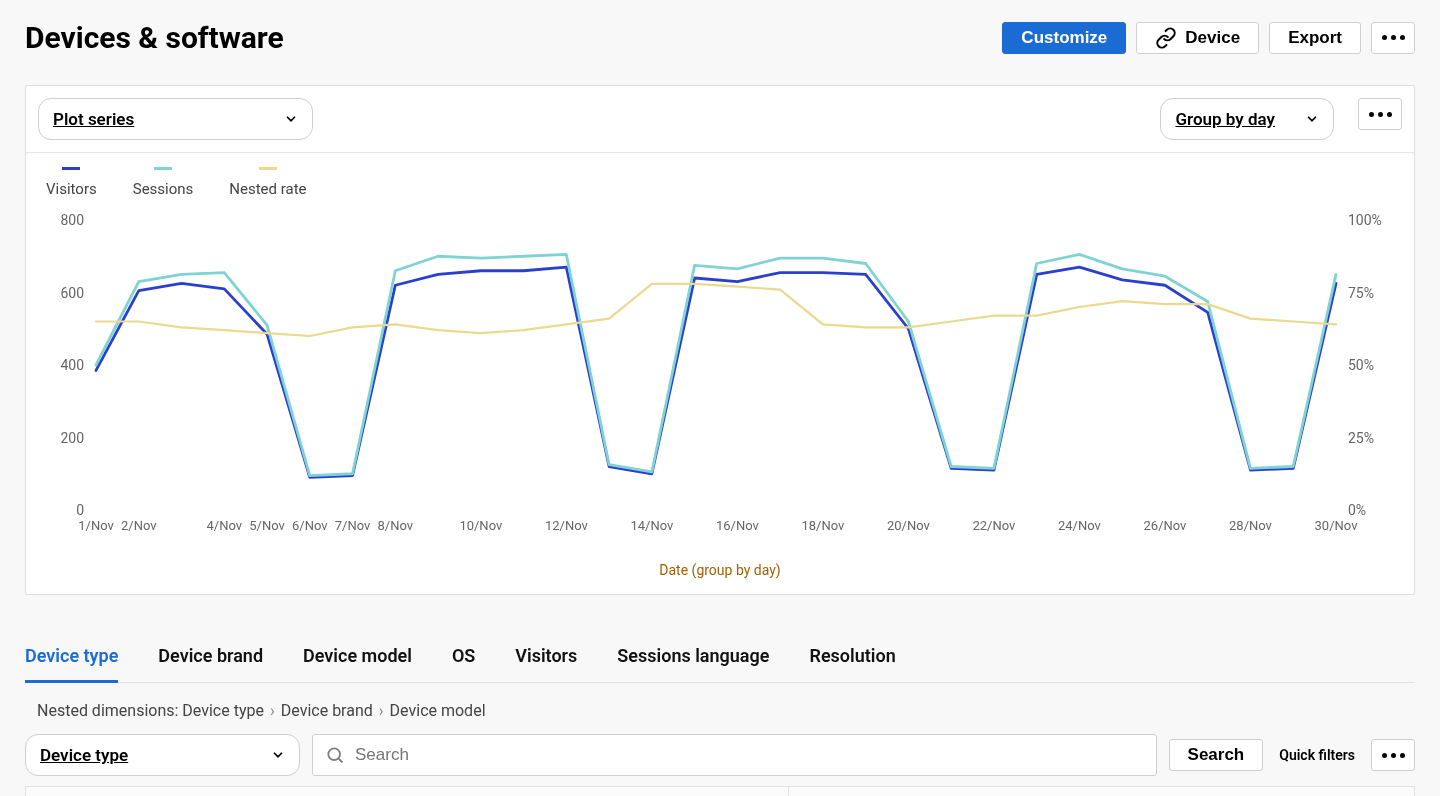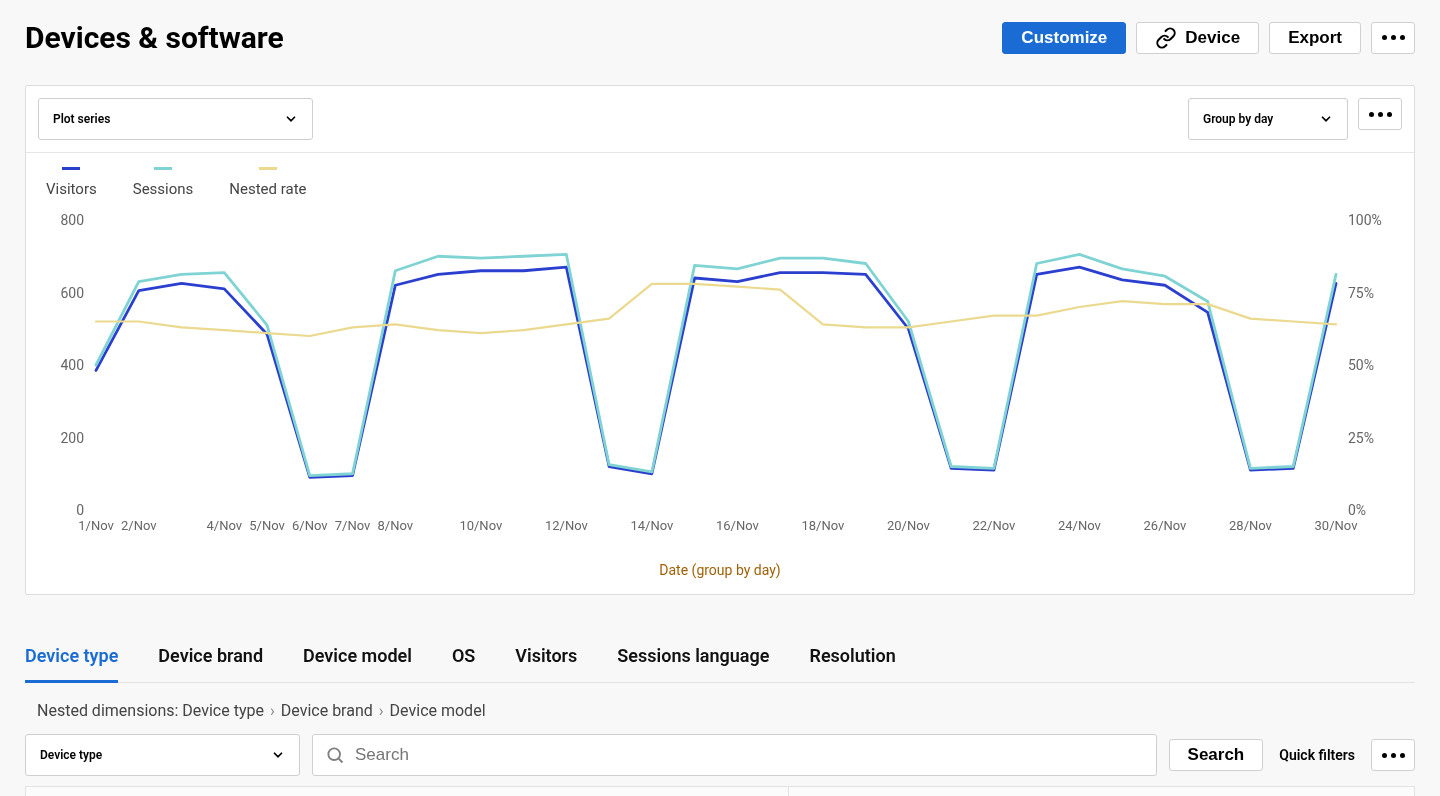--- a/index.html
+++ b/index.html
@@ -6,22 +6,22 @@
 body { font-family: -apple-system, BlinkMacSystemFont, "Segoe UI", Roboto, Helvetica, Arial, sans-serif; background: #f8f8f8; color: #000; }
 .page { padding: 20px 25px; width: 1440px; }
 .header { display: flex; align-items: center; justify-content: space-between; margin-bottom: 30px; }
 .header h1 { font-size: 30px; font-weight: 700; }
 .header-actions { display: flex; gap: 10px; align-items: center; }
 .btn { display: inline-flex; align-items: center; gap: 8px; padding: 10px 18px; font-size: 17px; font-weight: 600; border: 1px solid #d0d0d0; background: #fff; border-radius: 3px; cursor: pointer; height: 32px; }
 .btn-primary { background: #1a6cd4; border-color: #1a6cd4; color: #fff; }
 .btn-icon { width: 44px; justify-content: center; padding: 0; }
 .card { background: #fff; border: 1px solid #ddd; border-radius: 2px; }
 .card-toolbar { display: flex; justify-content: space-between; align-items: center; padding: 12px; border-bottom: 1px solid #e5e5e5; }
-.card-toolbar-right { display: flex; gap: 10px; padding-left: 45px; }
-.select { display: inline-flex; align-items: center; justify-content: space-between; gap: 30px; padding: 10px 14px; font-size: 12px; font-weight: 600; border: 1px solid #cfcfcf; background: #fff; border-radius: 3px; cursor: pointer; height: 42px; min-width: 160px; }
+.card-toolbar-right { display: flex; gap: 24px; padding-left: 45px; }
+.select { display: inline-flex; align-items: center; justify-content: space-between; gap: 30px; padding: 10px 14px; font-size: 17px; font-weight: 600; border: 1px solid #cfcfcf; background: #fff; border-radius: 13px; cursor: pointer; height: 42px; min-width: 160px; text-decoration: underline; }
 .select.wide { min-width: 275px; }
 .chevron { width: 14px; height: 14px; }
 .legend { display: flex; gap: 36px; padding: 14px 20px 8px; font-size: 15px; color: #444; }
 .legend-item { display: inline-flex; align-items: center; gap: 10px; flex-direction: column; }
 .legend-swatch { width: 18px; height: 3px; display: inline-block; }
 .chart-wrap { padding: 4px 10px 16px; }
 .chart-xlabel { text-align: center; font-size: 14px; color: #a16207; margin-top: 8px; }
 .tabs { display: flex; gap: 40px; margin-top: 40px; border-bottom: 1px solid #e2e2e2; font-size: 18px; font-weight: 600; }
 .tab { padding: 10px 0 14px; cursor: pointer; color: #111; }
 .tab.active { color: #1a6cd4; border-bottom: 3px solid #1a6cd4; margin-bottom: -1px; }

